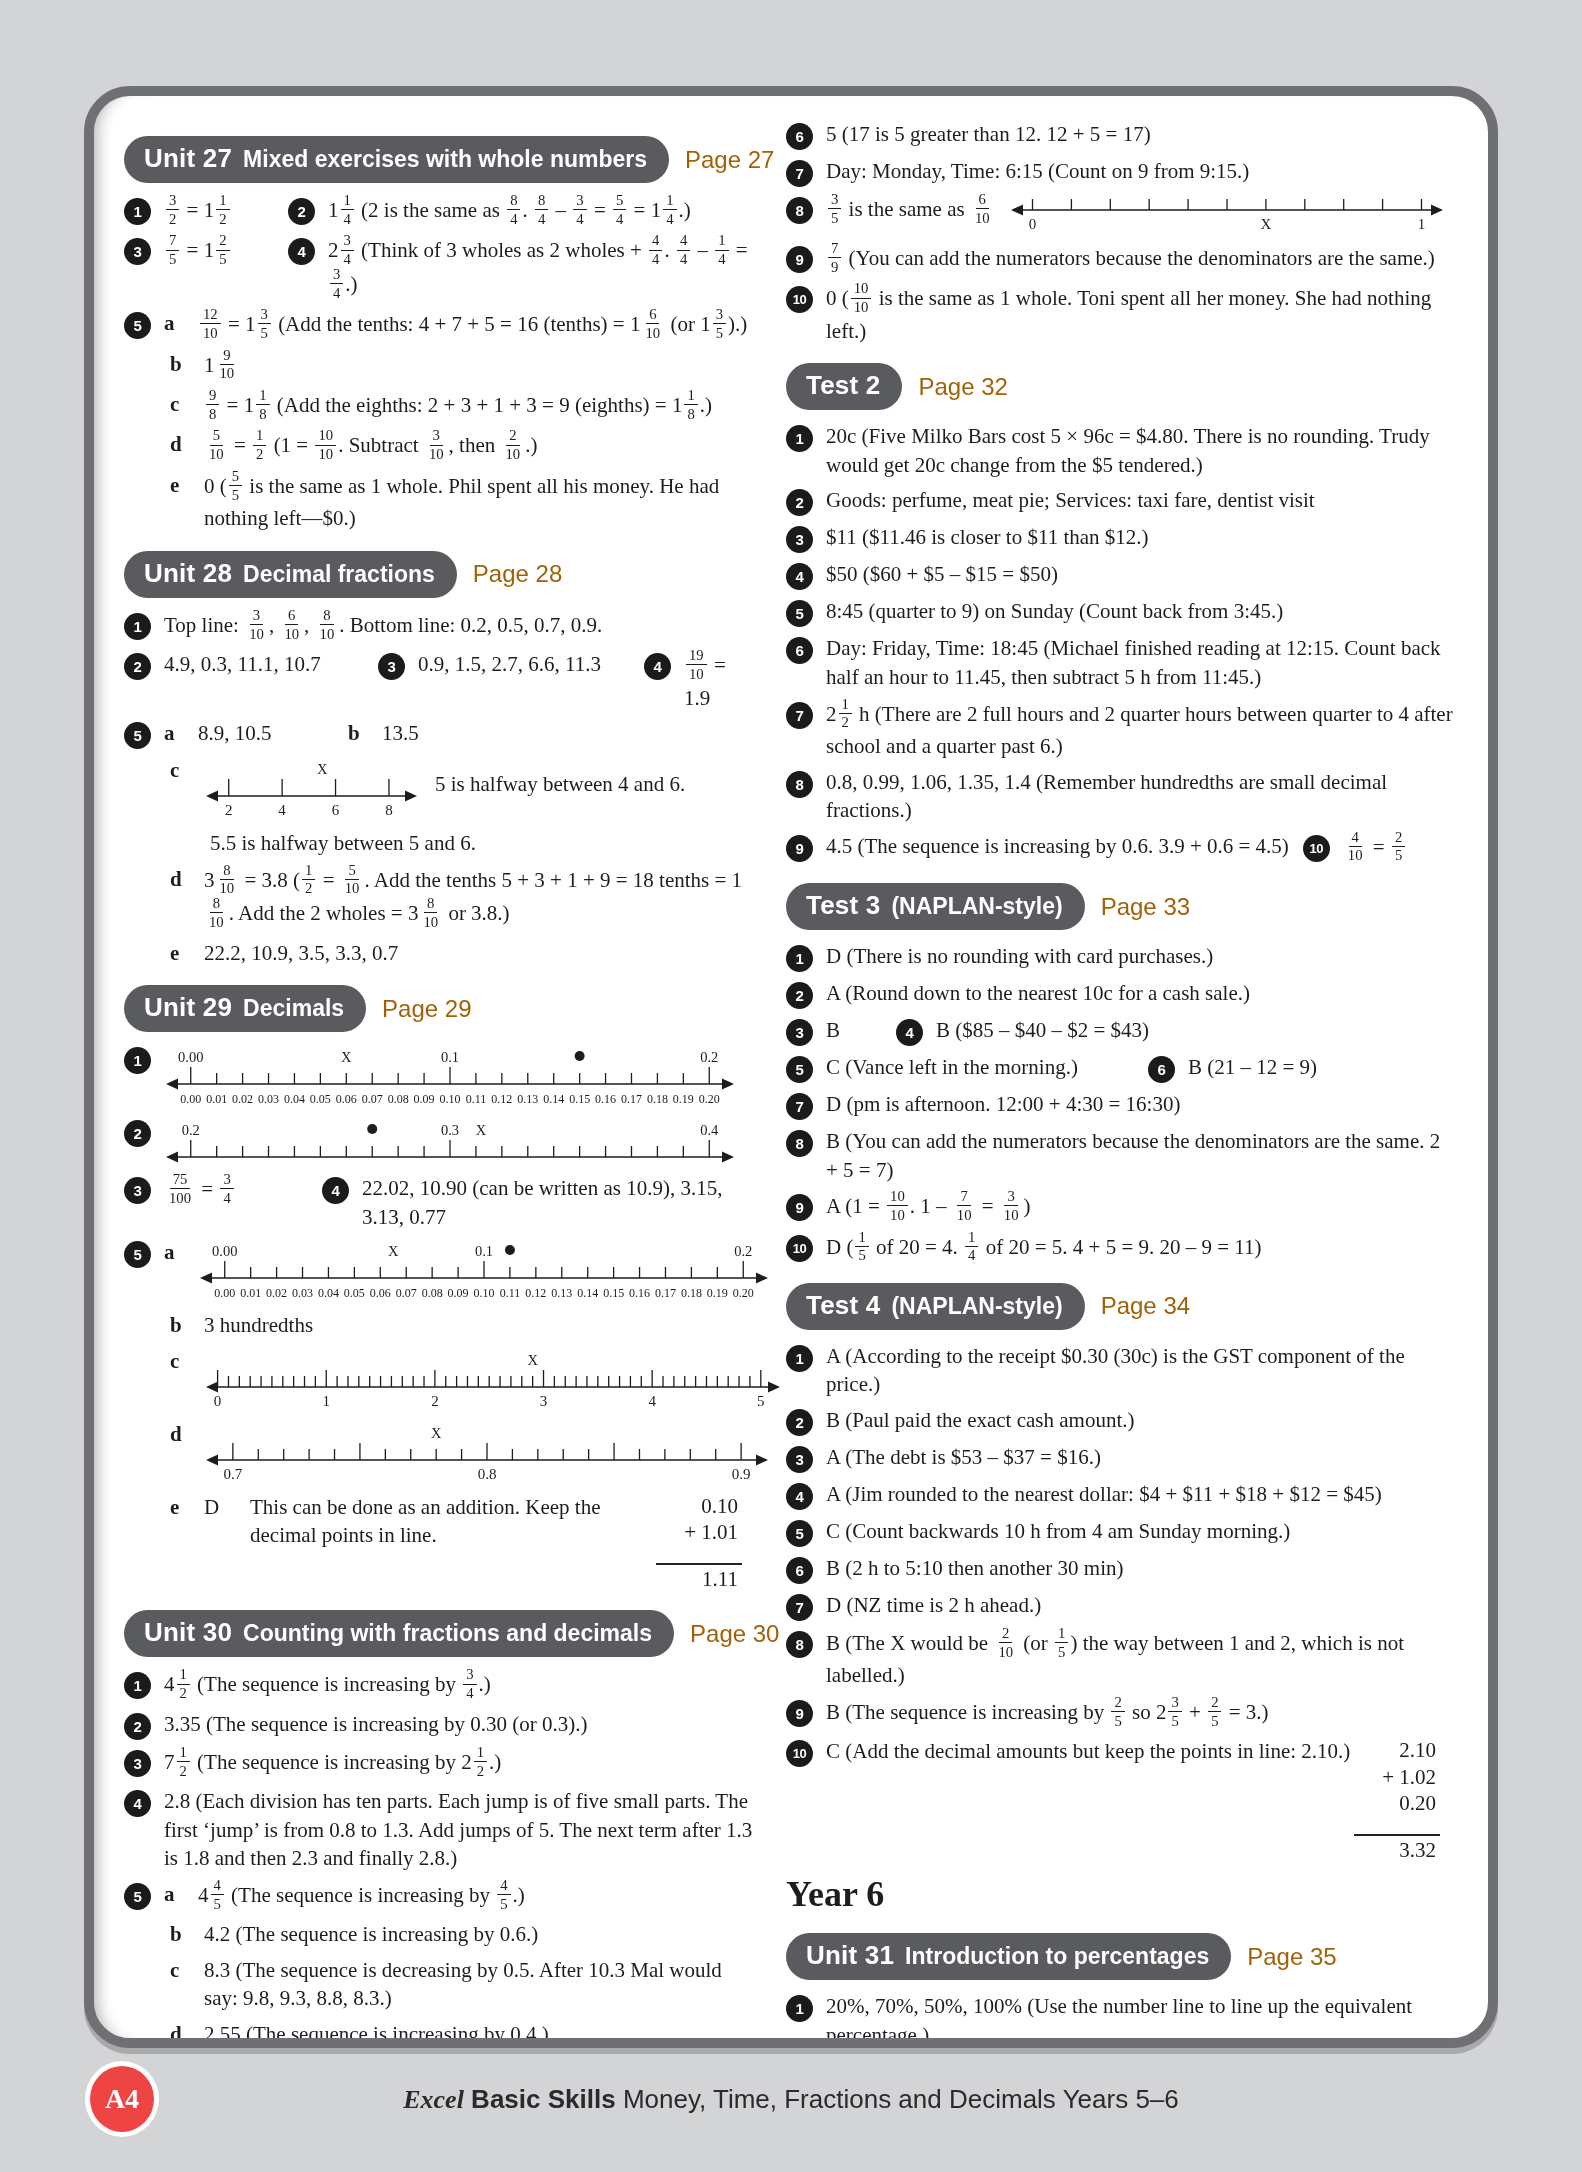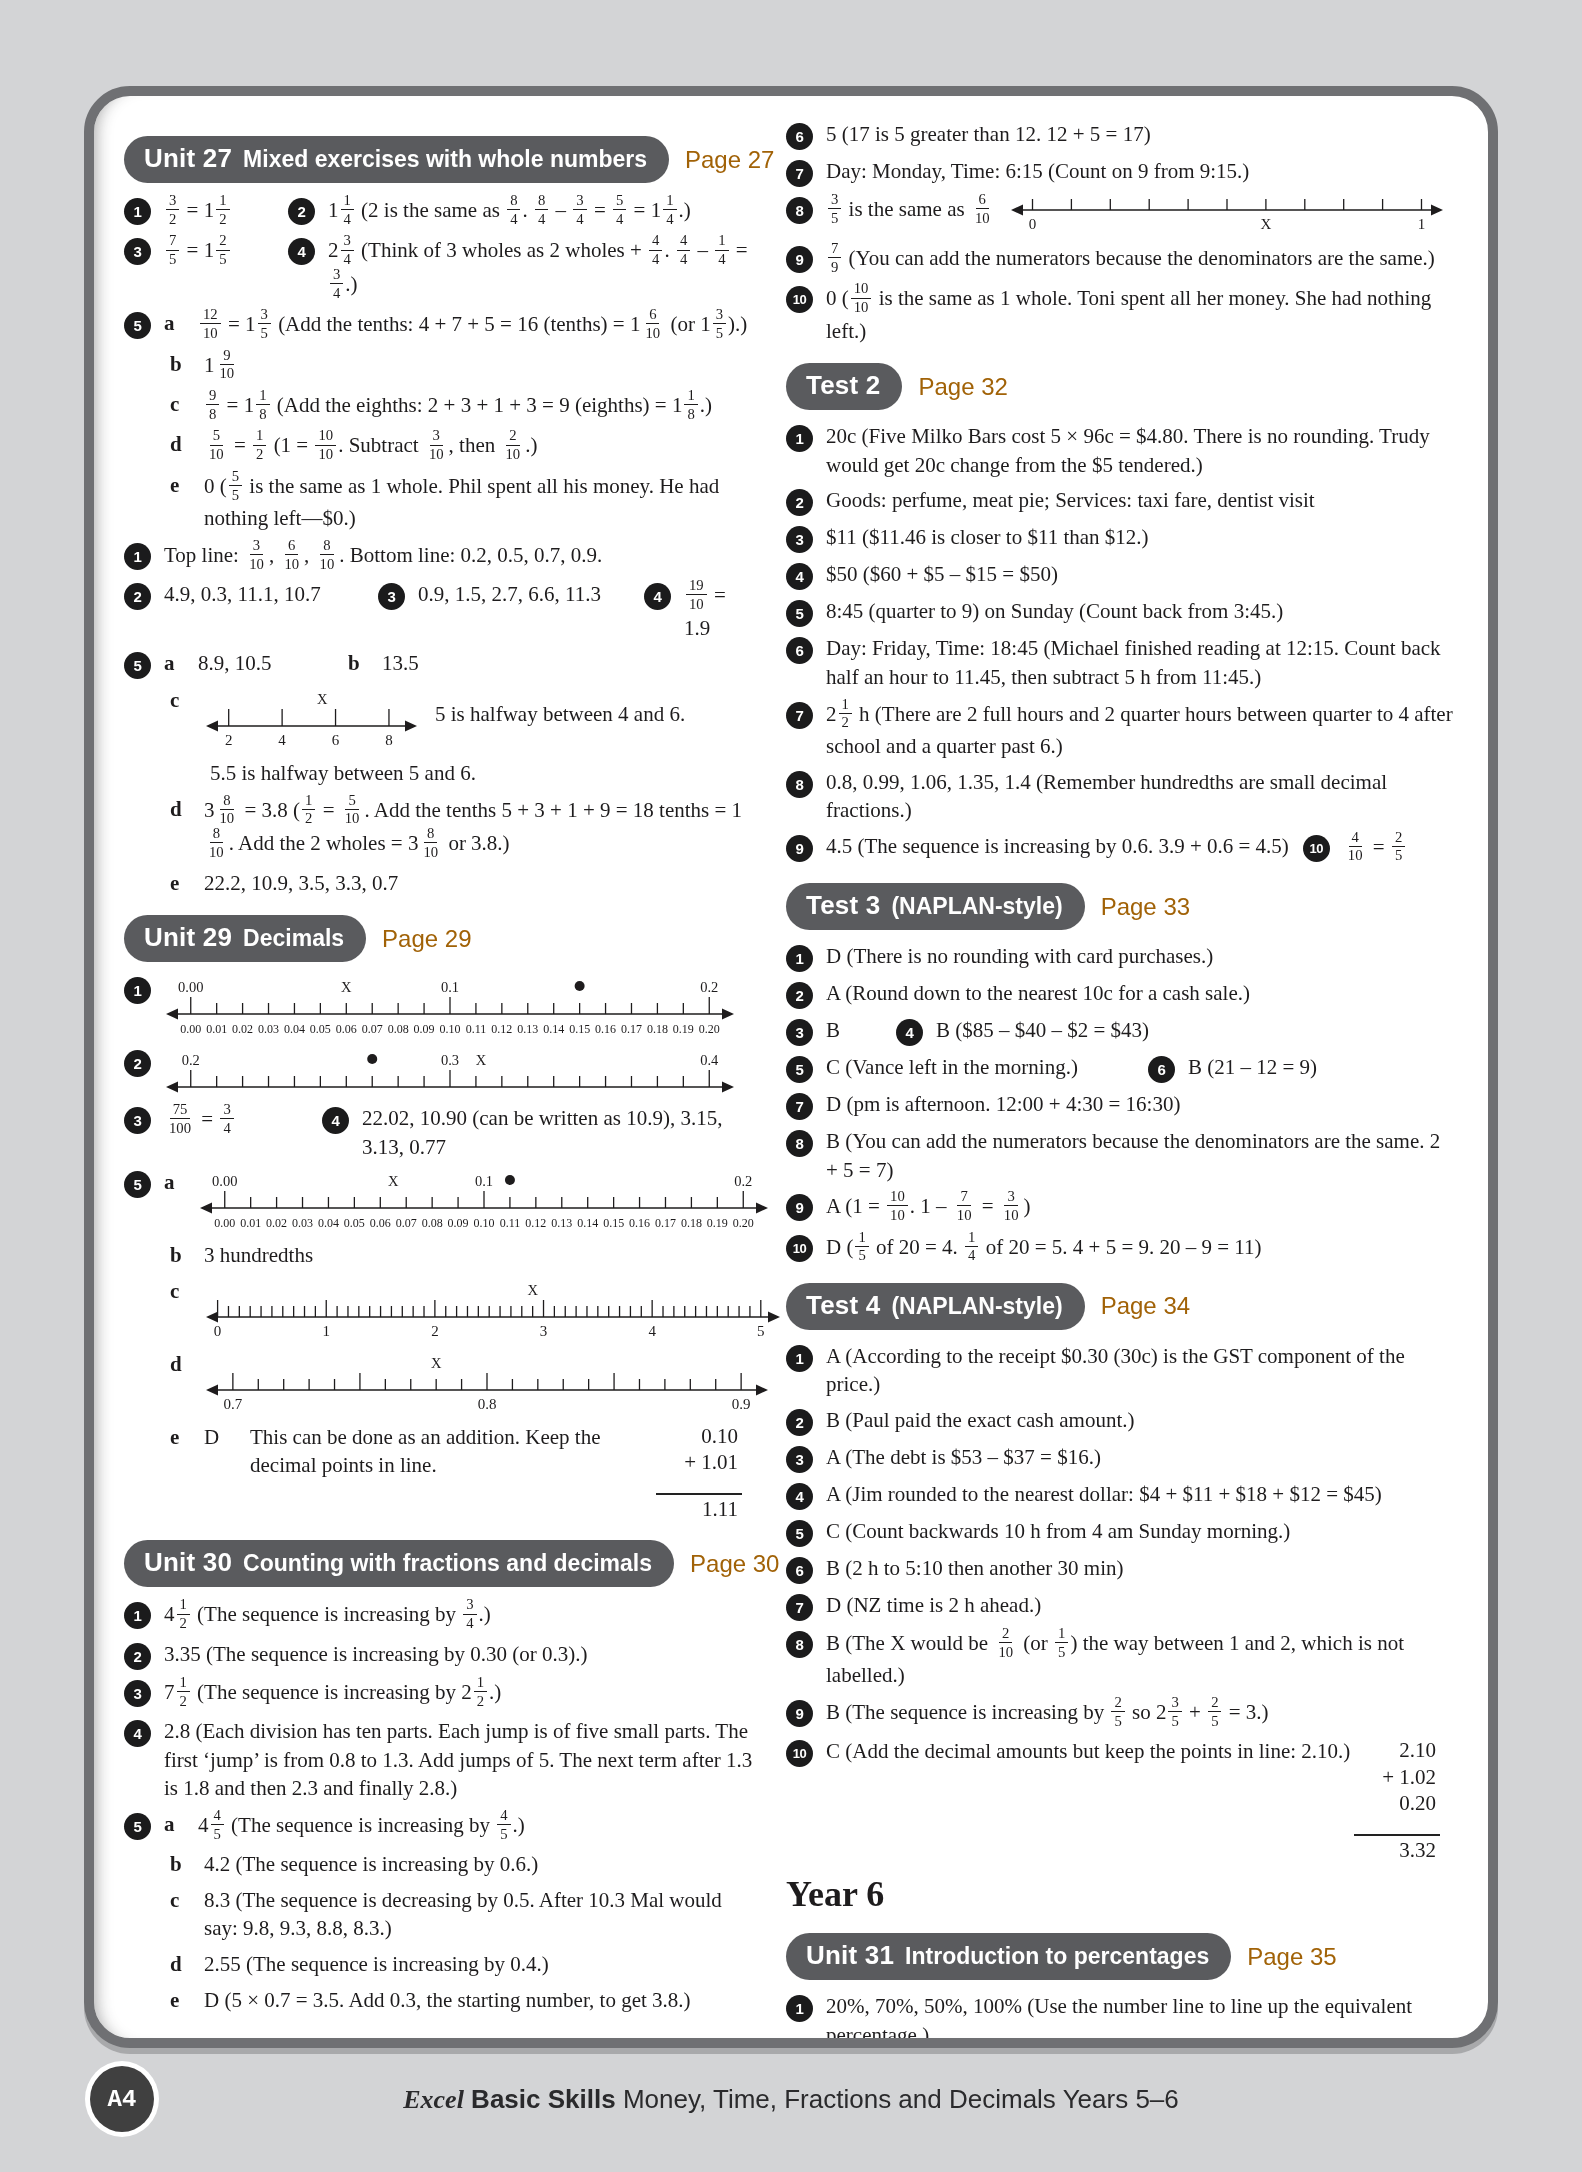--- a/index.html
+++ b/index.html
@@ -57,23 +57,23 @@
   .fr .fd{padding:1.5px 3px 0;}
   
   .add{margin-left:auto;margin-right:14px;font-size:21px;line-height:1.25;min-width:86px;}
   .add .arow{text-align:right;padding:0 4px;}
   .add .atot{text-align:right;border-top:2px solid #222;margin-top:18px;padding:1px 4px 0;}
   svg{display:block;}
   .nlwrap{flex:0 0 auto;}
   
   .footer{position:absolute;left:84px;top:2066px;width:1414px;display:flex;align-items:center;}
   .a-badge{
-    width:64px;height:66px;border-radius:50%;background:#404040;color:#fff;
+    width:64px;height:66px;border-radius:50%;background:#ef4444;color:#fff;
     display:flex;align-items:center;justify-content:center;
-    font-family:Liberation Mono, monospace;font-weight:700;font-size:24px;
+    font-family:Liberation Serif, serif;font-weight:700;font-size:28px;
     margin-left:6px;box-shadow:0 0 0 5px #fff;
   }
   .ftext{flex:1;text-align:center;font-family:"Liberation Sans", sans-serif;font-size:26px;color:#2a2a2c;}
   .ftext .ex{font-family:"Liberation Serif", serif;font-style:italic;font-weight:700;}
   .ftext .bs{font-weight:700;}
 </style>
 </head>
 <body>
 
 <div class="panel">
@@ -216,20 +216,27 @@
           </div>
         </div>
         <div class="row" style="padding-left: 46px;">
           <div class="seg">
             <span class="l">e</span>
             <span class="txt">0 (<span class="fr">
                 <span class="fn">5</span>
                 <span class="fd">5</span>
               </span> is the same as 1 whole. Phil spent all his money. He had nothing left—$0.)</span>
           </div>
+        </div>
+        <div class="hdr">
+          <span class="pill">
+            <span class="u">Unit 28</span>
+            <span class="ttl">Decimal fractions</span>
+          </span>
+          <span class="pg">Page 28</span>
         </div>
         <div class="row">
           <div class="seg">
             <span class="b">1</span>
             <span class="txt">Top line: <span class="fr">
                 <span class="fn">3</span>
                 <span class="fd">10</span>
               </span>, <span class="fr">
                 <span class="fn">6</span>
                 <span class="fd">10</span>

